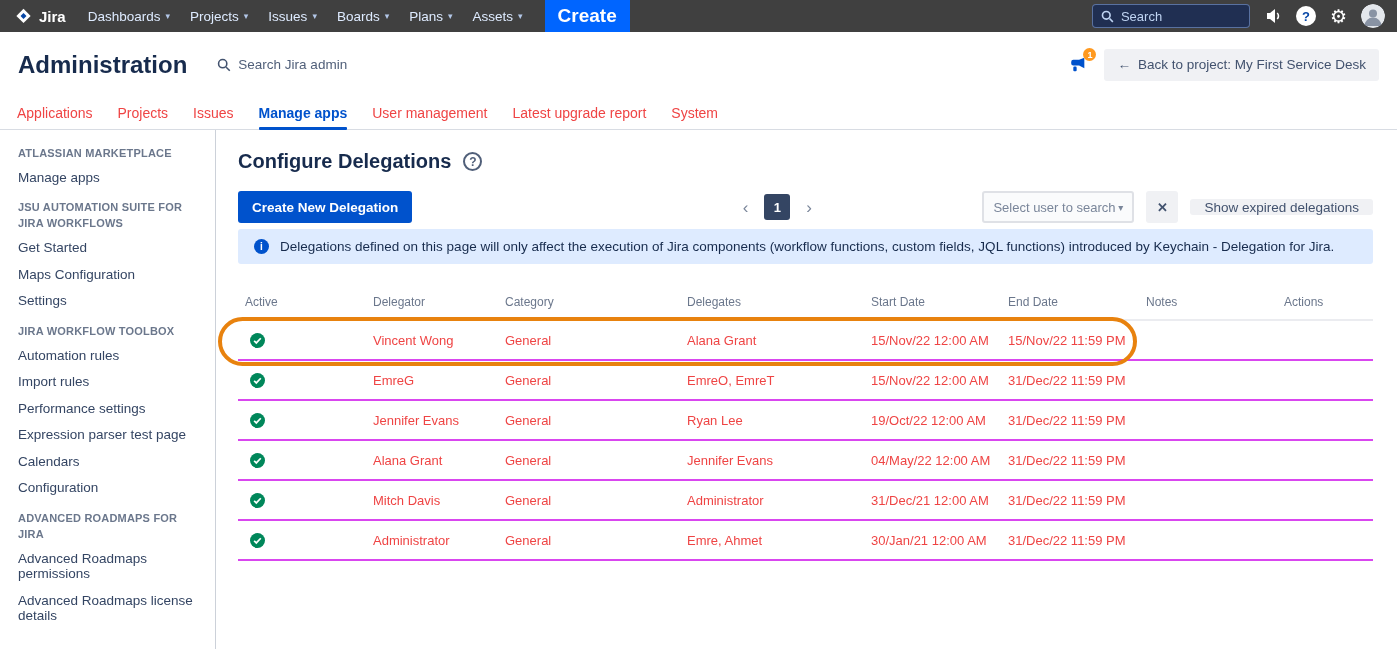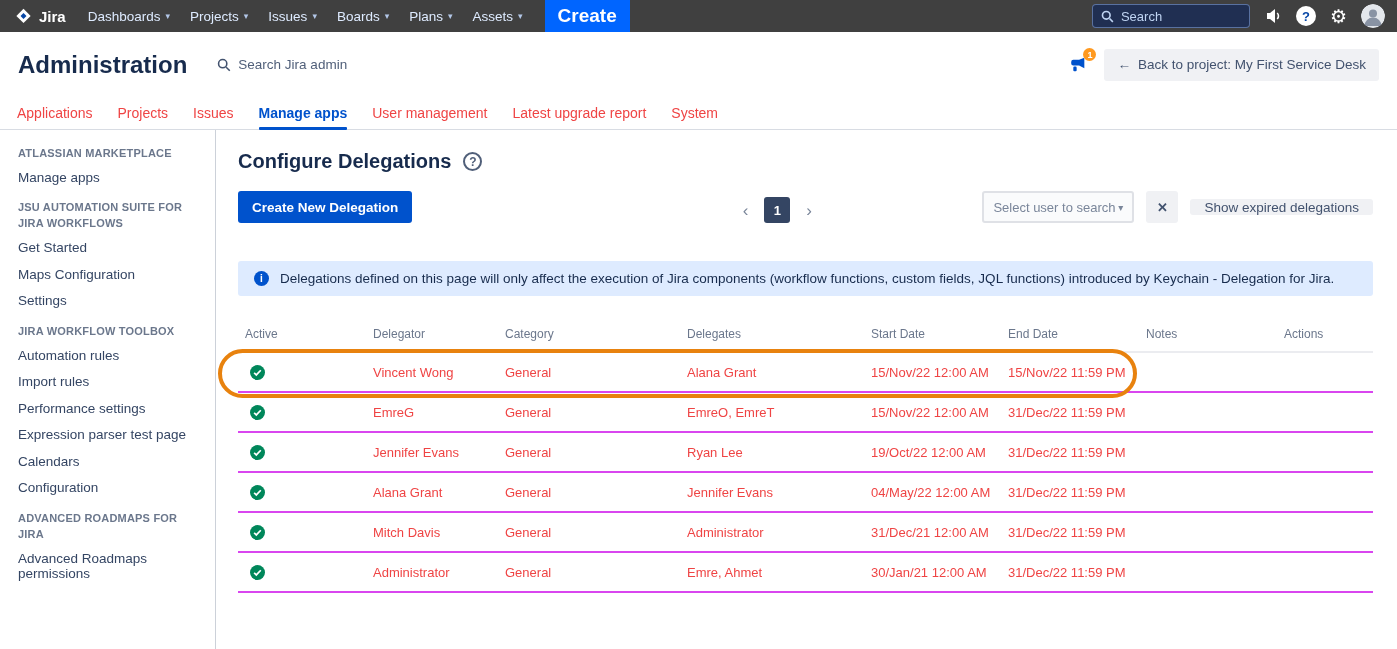--- a/index.html
+++ b/index.html
@@ -44,21 +44,21 @@
   .section-header { font-size:11px; font-weight:bold; color:#6B778C; letter-spacing:.2px; line-height:1.45; margin:15px 0 8px; }
   .section:first-child .section-header { margin-top:4px; }
   .side-item { font-size:13.5px; color:#344563; line-height:1.15; margin-bottom:11px; cursor:pointer; }
 
   .main { flex:1; padding:20px 24px 0 22px; }
   .page-title-row { display:flex; align-items:center; gap:12px; margin-bottom:18px; }
   .page-title { font-size:20px; font-weight:600; color:#172B4D; }
   .help-circle { width:19px; height:19px; border:2px solid #505F79; border-radius:50%; color:#505F79; font-size:12px; font-weight:bold; display:flex; align-items:center; justify-content:center; cursor:pointer; }
 
   
-  .toolbar { display:flex; align-items:flex-end; margin-bottom:38px; }
+  .toolbar { display:flex; align-items:center; margin-bottom:6px; }
   .create-delegation { height:32px; padding:0 14px; background:#0052CC; color:#fff; border:none; border-radius:3px; font-family:inherit; font-size:13.5px; font-weight:bold; cursor:pointer; }
   .pagination-wrap { flex:1; display:flex; align-items:center; justify-content:center; gap:16px; transform:translateX(80px); }
   .page-chev { color:#7A869A; font-size:17px; cursor:pointer; line-height:1; }
   .page-current { width:26px; height:26px; background:#344563; color:#fff; font-size:13px; font-weight:bold; border-radius:3px; display:flex; align-items:center; justify-content:center; cursor:pointer; }
   .filters { display:flex; align-items:center; gap:12px; }
   .user-select { width:152px; height:32px; background:#FAFBFC; border:2px solid #DFE1E6; border-radius:3px; color:#7A869A; font-size:13px; display:flex; align-items:center; justify-content:space-between; padding:0 9px; cursor:pointer; }
   .sel-caret { font-size:10px; color:#7A869A; }
   .clear-btn { width:32px; height:32px; background:#F0F1F4; border:none; border-radius:3px; color:#42526E; font-size:13px; font-weight:bold; font-family:inherit; cursor:pointer; }
   .expired-btn { height:16px; padding:0 14px; background:#F0F1F4; border:none; border-radius:3px; color:#42526E; font-size:13.5px; font-family:inherit; cursor:pointer; }
 
@@ -191,20 +191,21 @@
       <div class="side-item">Automation rules</div>
       <div class="side-item">Import rules</div>
       <div class="side-item">Performance settings</div>
       <div class="side-item">Expression parser test page</div>
       <div class="side-item">Calendars</div>
       <div class="side-item">Configuration</div>
     </div>
     <div class="section">
       <div class="section-header">ADVANCED ROADMAPS FOR JIRA</div>
       <div class="side-item">Advanced Roadmaps permissions</div>
+      <div class="side-item">Advanced Roadmaps license details</div>
     </div>
   </aside>
 
   <main class="main">
     <div class="page-title-row">
       <h2 class="page-title">Configure Delegations</h2>
       <div class="help-circle">
           <span>?</span>
         </div>
     </div>

